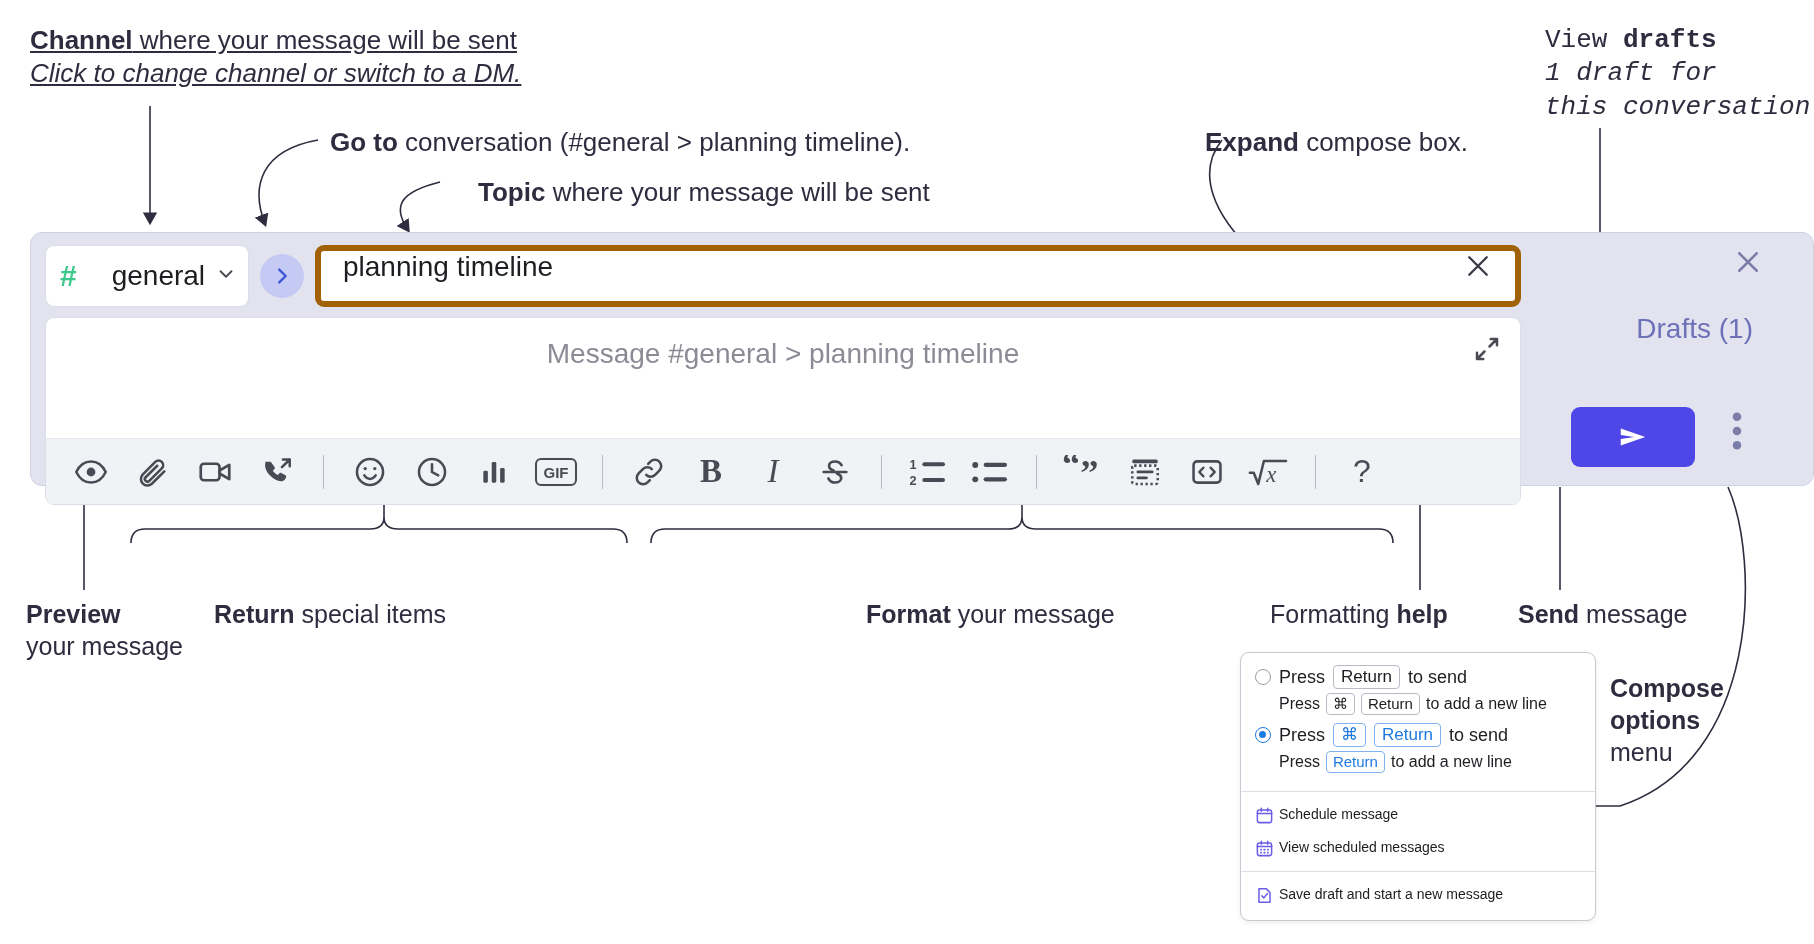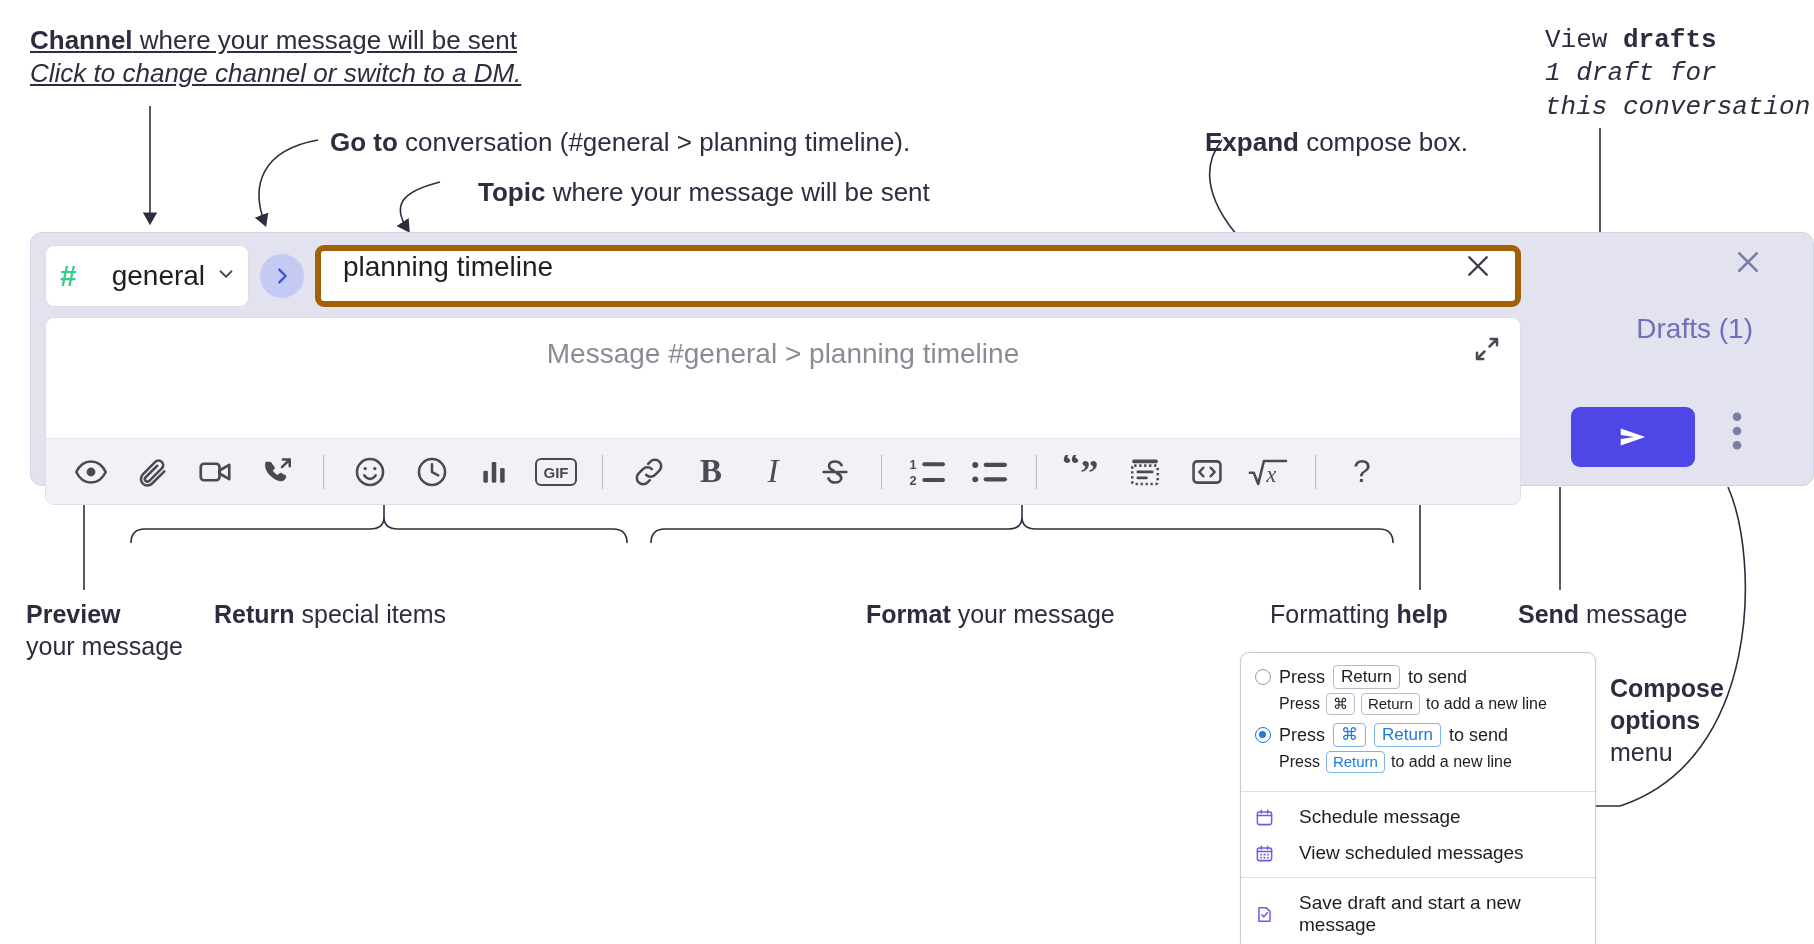--- a/index.html
+++ b/index.html
@@ -108,21 +108,21 @@
     width: 7px; height: 7px; border-radius: 50%; background: #1f7ae0;
   }
   .kbd {
     display: inline-block; border: 1px solid #b9bac6; border-radius: 4px;
     padding: 0 7px; font-size: 17px; line-height: 22px; color: #1d1d22; background: #fff;
   }
   .kbd.blue { border-color: #7fb2f0; color: #1f7ae0; }
   .dd-sub { display: flex; align-items: center; gap: 6px; font-size: 16px; margin: 4px 0 8px 24px; }
   .dd-sub .kbd { font-size: 15px; line-height: 20px; padding: 0 6px; }
   .dd-div { height: 1px; background: #ddddE4; }
-  .dd-item { display: flex; align-items: center; gap: 25px; padding: 7px 14px; font-size: 19px; cursor: pointer; }
+  .dd-item { display: flex; align-items: flex-start; gap: 5px; padding: 7px 14px; font-size: 14px; cursor: pointer; }
   .dd-item:first-of-type { padding-top: 10px; }
 
   .ico-purple { color: #6c5ce7; display: flex; }
 </style>
 </head>
 <body>
 
 <div id="stage">
 
   <svg id="leaders">

